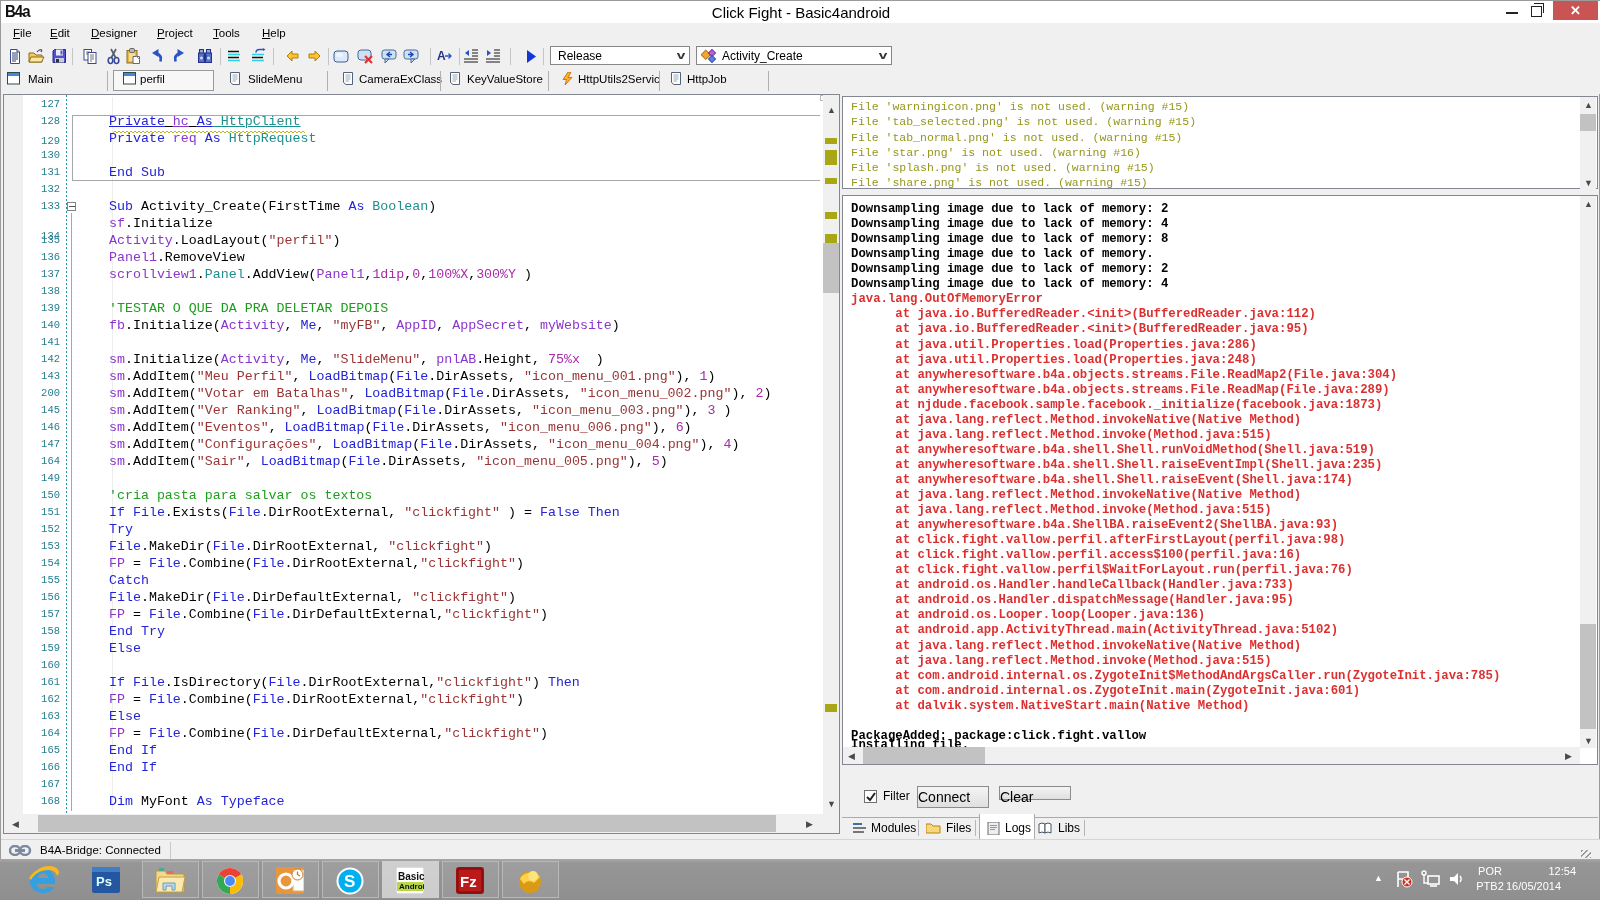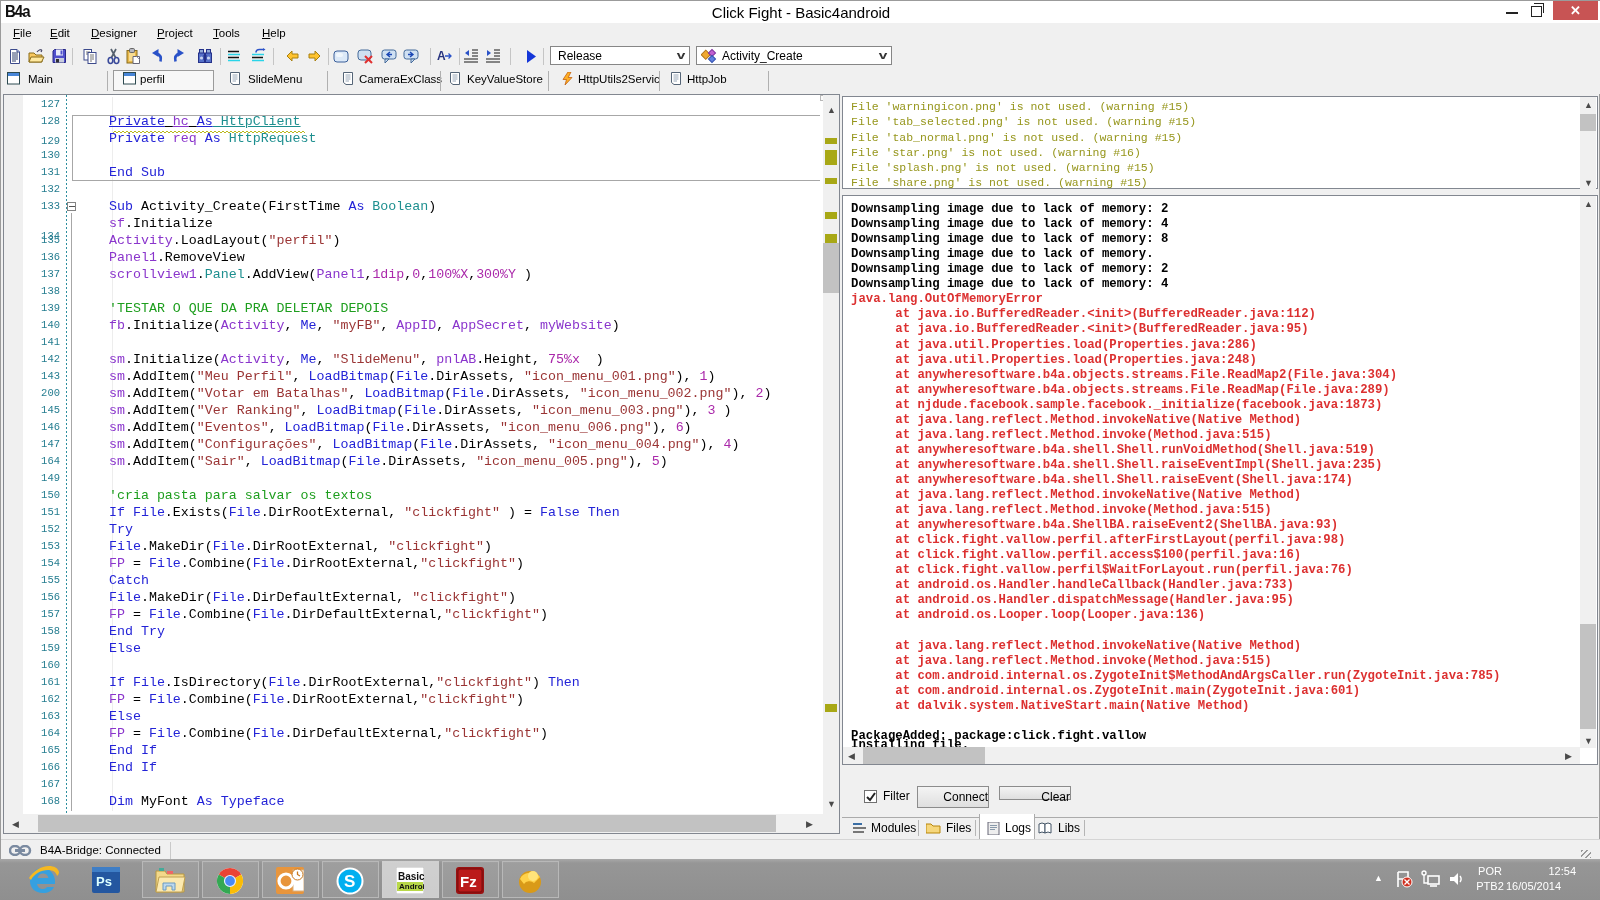--- a/index.html
+++ b/index.html
@@ -42,21 +42,21 @@
 #rpanel{position:absolute;left:841px;top:93px;width:756px;height:745px;background:#f0f0f0}
 #warnbox{position:absolute;left:0px;top:2px;width:756px;height:93px;background:#fff;border:1px solid #828790}
 .wl{position:absolute;left:8px;font-family:"Liberation Mono",monospace;font-size:11.5px;line-height:15.25px;white-space:pre;color:#96961c}
 #logbox{position:absolute;left:0px;top:101px;width:756px;height:570px;background:#fff;border:1px solid #828790}
 .ll{position:absolute;left:8px;font-family:"Liberation Mono",monospace;font-size:12.3px;line-height:15.05px;white-space:pre;color:#000;font-weight:bold}
 .red{color:#dc3030}
 .sb{position:absolute;background:#f0f0f0}
 .thumb{position:absolute;background:#c2c2c2}
 
 #filterrow{position:absolute;left:0;top:686px;width:756px;height:36px}
-.btn{position:absolute;background:linear-gradient(#f4f4f4,#dfdfdf);border:1px solid #8c8c8c;font-size:12px;text-align:right;color:#000}
+.btn{position:absolute;background:linear-gradient(#f4f4f4,#dfdfdf);border:1px solid #8c8c8c;font-size:14px;text-align:left;color:#000}
 #rtabs{position:absolute;left:0;top:723px;width:756px;height:22px;font-size:12px}
 .rticon{position:absolute;top:5px}
 .rtlbl{position:absolute;top:4px;color:#000}
 .rtsep{position:absolute;top:3px;width:1px;height:16px;background:#b5b5b5}
 
 #statusbar{position:absolute;left:0;top:838px;width:1600px;height:21px;background:#f0f0f0;border-top:1px solid #d5d5d5}
 
 #taskbar{position:absolute;left:0;top:859px;width:1600px;height:41px;background:linear-gradient(#a8a8a8,#969696 10%,#8f8f8f)}
 .tbtn{position:absolute;top:2px;width:57px;height:37px;border:1px solid #b8b8b8;background:rgba(255,255,255,0.08)}
 .tray{color:#fff;font-size:11px;position:absolute}
@@ -415,20 +415,21 @@
 <div class="ll red" style="top:276.9px">      at anywheresoftware.b4a.shell.Shell.raiseEvent(Shell.java:174)</div>
 <div class="ll red" style="top:291.9px">      at java.lang.reflect.Method.invokeNative(Native Method)</div>
 <div class="ll red" style="top:307.0px">      at java.lang.reflect.Method.invoke(Method.java:515)</div>
 <div class="ll red" style="top:322.1px">      at anywheresoftware.b4a.ShellBA.raiseEvent2(ShellBA.java:93)</div>
 <div class="ll red" style="top:337.1px">      at click.fight.vallow.perfil.afterFirstLayout(perfil.java:98)</div>
 <div class="ll red" style="top:352.2px">      at click.fight.vallow.perfil.access$100(perfil.java:16)</div>
 <div class="ll red" style="top:367.2px">      at click.fight.vallow.perfil$WaitForLayout.run(perfil.java:76)</div>
 <div class="ll red" style="top:382.2px">      at android.os.Handler.handleCallback(Handler.java:733)</div>
 <div class="ll red" style="top:397.3px">      at android.os.Handler.dispatchMessage(Handler.java:95)</div>
 <div class="ll red" style="top:412.4px">      at android.os.Looper.loop(Looper.java:136)</div>
+<div class="ll red" style="top:427.4px">      at android.app.ActivityThread.main(ActivityThread.java:5102)</div>
 <div class="ll red" style="top:442.5px">      at java.lang.reflect.Method.invokeNative(Native Method)</div>
 <div class="ll red" style="top:457.5px">      at java.lang.reflect.Method.invoke(Method.java:515)</div>
 <div class="ll red" style="top:472.6px">      at com.android.internal.os.ZygoteInit$MethodAndArgsCaller.run(ZygoteInit.java:785)</div>
 <div class="ll red" style="top:487.6px">      at com.android.internal.os.ZygoteInit.main(ZygoteInit.java:601)</div>
 <div class="ll red" style="top:502.7px">      at dalvik.system.NativeStart.main(Native Method)</div>
 <div class="ll" style="top:542px">Installing file.</div>
 <div class="ll" style="top:532.8px">PackageAdded: package:click.fight.vallow</div>
 </div>
     <div class="sb" style="left:738px;top:3px;width:16px;height:93px">
       <div class="arr" style="left:4px;top:2px">▲</div>

